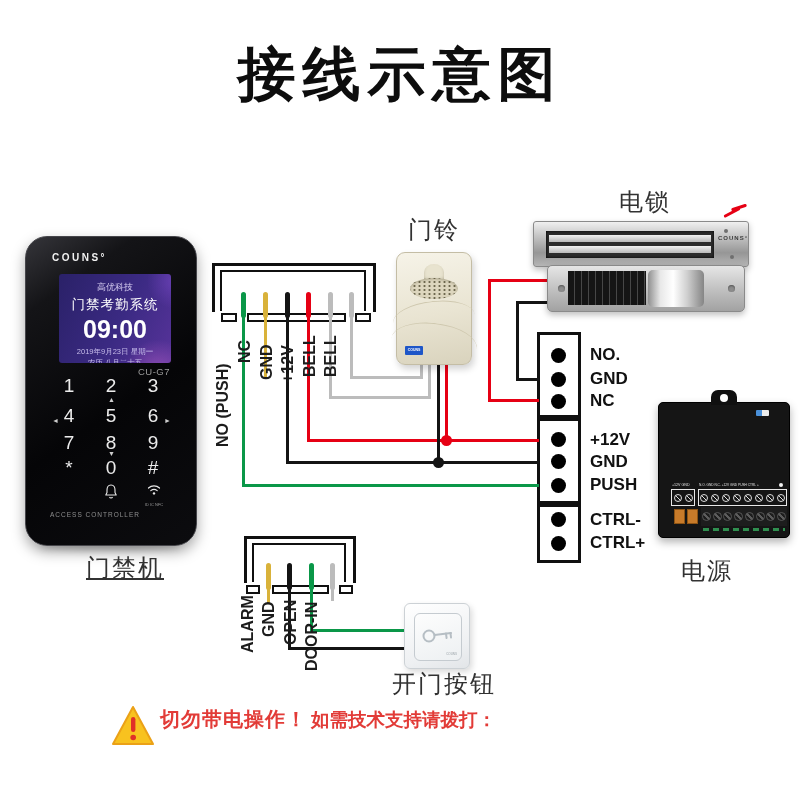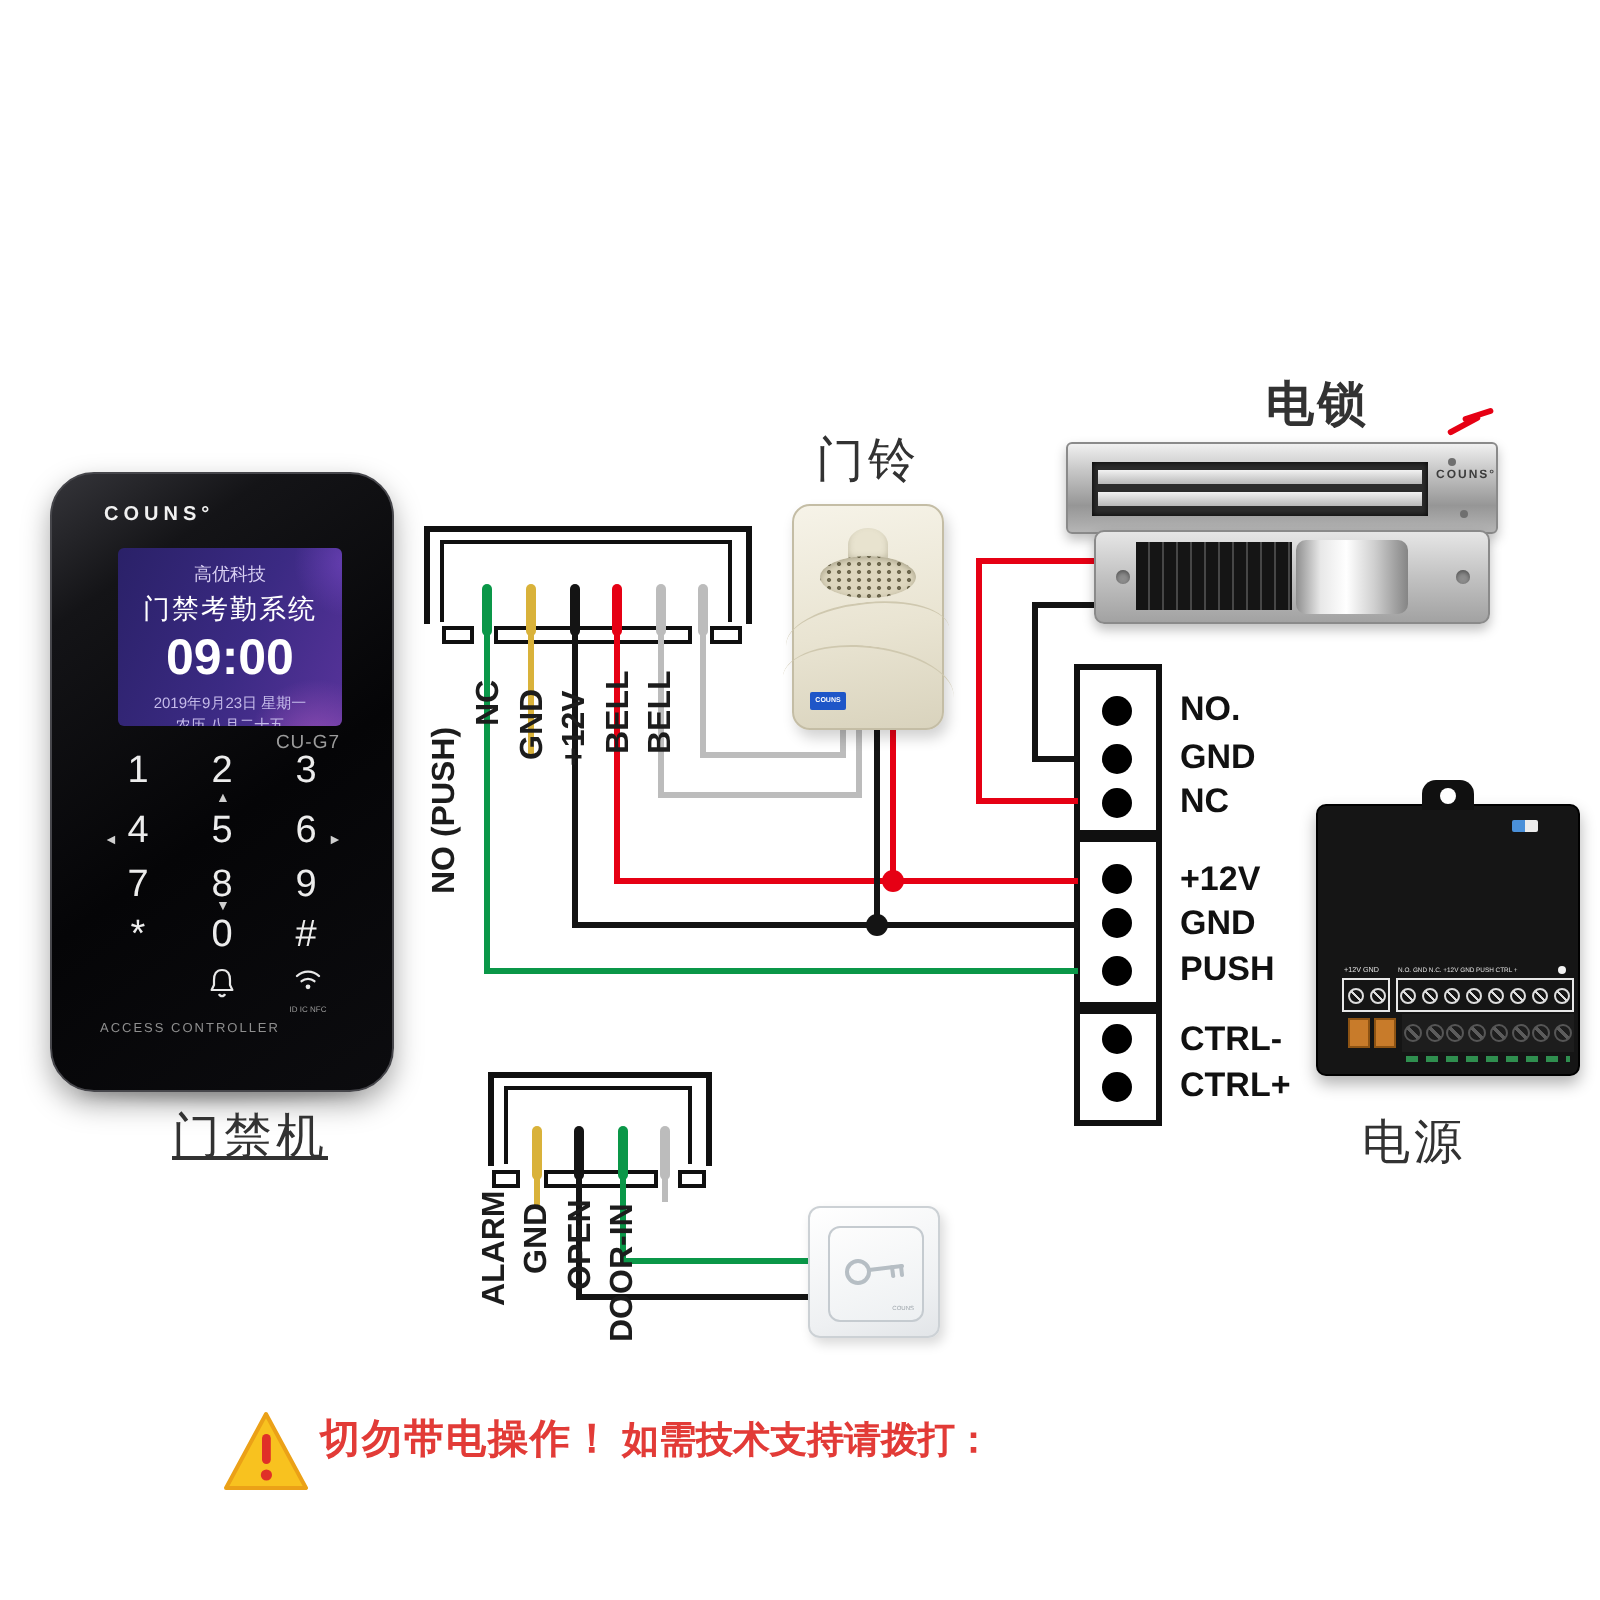--- a/index.html
+++ b/index.html
@@ -146,20 +146,21 @@
   .warn-row{position:absolute;left:160px;top:706px;display:flex;align-items:baseline;z-index:5;}
   .warn-head{font-size:20px;font-weight:700;color:var(--accent-red);letter-spacing:1px;}
   .warn-support{font-size:18.5px;font-weight:600;color:var(--accent-red);margin-left:4px;}
   .warn-phone{font-size:31px;font-weight:400;color:var(--accent-red);letter-spacing:1px;}
 </style>
 </head>
 <body>
 
 <div class="canvas">
 
+  <div class="title">接线示意图</div>
 
   <div class="ctrl-shadow"></div>
   <div class="ctrl">
     <div class="ctrl-brand">COUNS°</div>
     <div class="ctrl-screen">
       <div class="scr-company">高优科技</div>
       <div class="scr-system">门禁考勤系统</div>
       <div class="scr-time">09:00</div>
       <div class="scr-date">2019年9月23日 星期一</div>
       <div class="scr-lunar">农历 八月二十五</div>
@@ -247,21 +248,21 @@
 
   <div class="dev-label" style="left:408px;top:214px;">门铃</div>
   <div class="bell-dev">
     <div class="bell-dome"></div>
     <div class="bell-grill"></div>
     <div class="bell-seam"></div>
     <div class="bell-seam2"></div>
     <div class="bell-tag">COUNS</div>
   </div>
 
-  <div class="dev-label" style="left:633px;top:186px;font-weight:bold;">电锁</div>
+  <div class="dev-label" style="left:619px;top:186px;">电锁</div>
   <div class="pigtail" style="left:723px;top:211px;width:18px;transform:rotate(-28deg);"></div>
   <div class="pigtail" style="left:731px;top:206px;width:16px;transform:rotate(-18deg);"></div>
   <div class="lock-top">
     <div class="lock-strip">
       <div class="bar1"></div>
         <div class="bar2"></div>
     </div>
     <div class="lock-brand">COUNS°</div>
     <div class="lock-screw" style="left:190px;top:7px;"></div>
     <div class="lock-screw" style="left:196px;top:33px;"></div>
@@ -360,20 +361,21 @@
     <div class="btn-inner">
       <svg width="46" height="46" viewBox="0 0 46 46">
         <circle cx="14" cy="22" r="5.5" fill="none" stroke="#b6bec4" stroke-width="2"></circle>
         <line x1="19.5" y1="21" x2="36" y2="19" stroke="#b6bec4" stroke-width="2" stroke-linecap="round"></line>
         <line x1="31" y1="19.6" x2="31.6" y2="24" stroke="#b6bec4" stroke-width="2" stroke-linecap="round"></line>
         <line x1="35.5" y1="19.1" x2="36" y2="23.5" stroke="#b6bec4" stroke-width="2" stroke-linecap="round"></line>
       </svg>
       <div class="btn-tag">COUNS</div>
     </div>
   </div>
+  <div class="dev-label" style="left:392px;top:668px;">开门按钮</div>
 
   <svg class="abs" style="left:110px;top:704px;z-index:5;" width="46" height="44" viewBox="0 0 46 44">
     <path d="M23 3 L43 40 L3 40 Z" fill="var(--warning-yellow)" stroke="#eba117" stroke-width="2" stroke-linejoin="round"></path>
     <rect x="21" y="13" width="4.4" height="15" rx="2.2" fill="#e03028"></rect>
     <circle cx="23.2" cy="33.5" r="2.8" fill="#e03028"></circle>
   </svg>
   <div class="warn-row">
     <span class="warn-head">切勿带电操作！</span>
     <span class="warn-support">如需技术支持请拨打：</span>
   </div>

